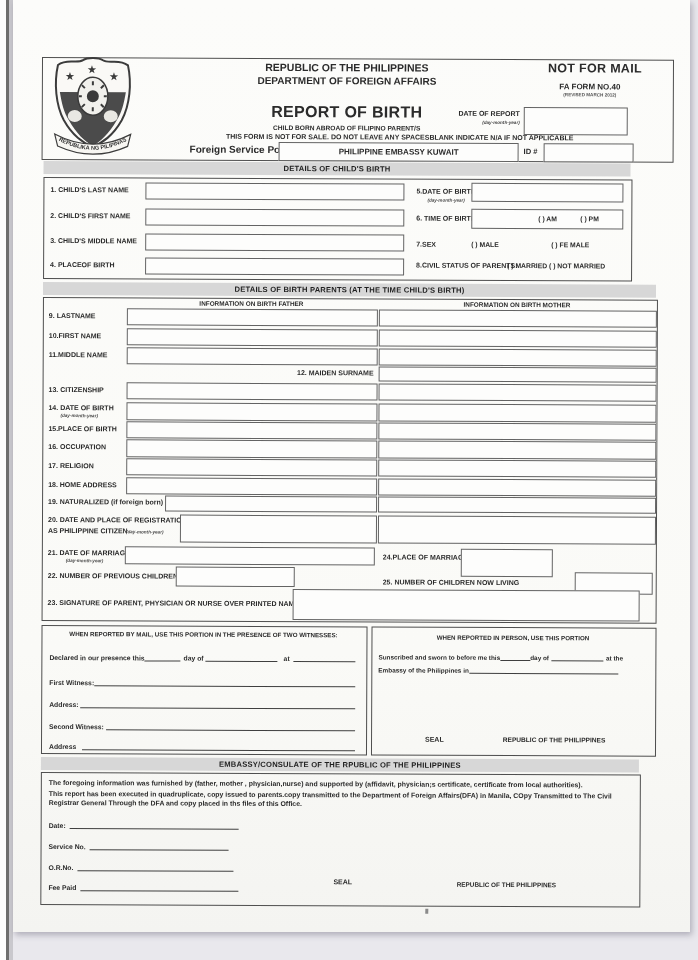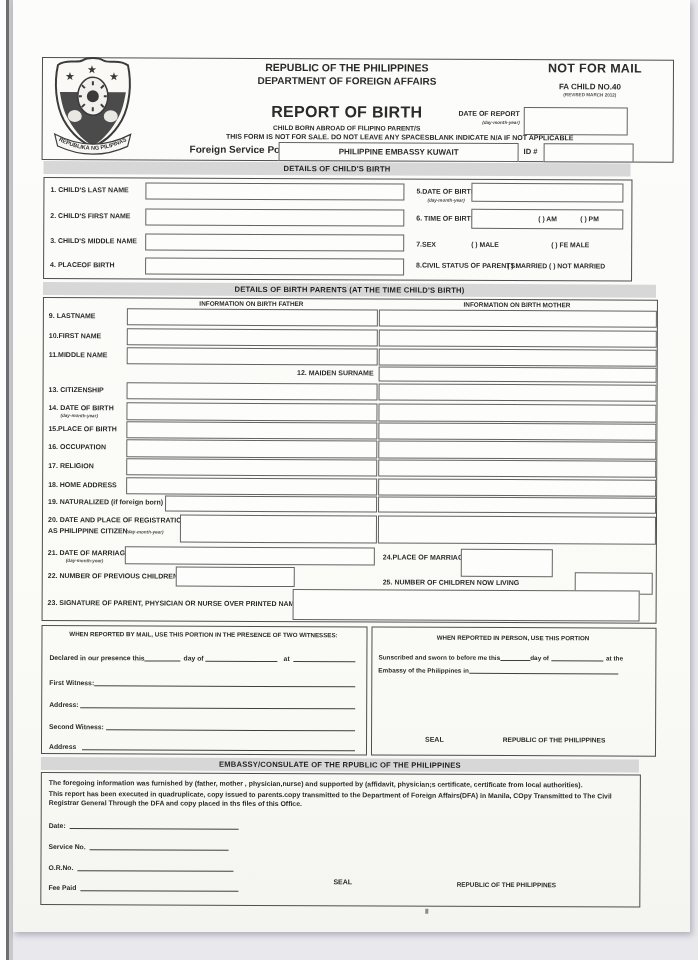--- a/index.html
+++ b/index.html
@@ -64,21 +64,21 @@
       <path d="M4,80 Q42,100 80,80 L77,92 Q42,108 7,92 Z" fill="#f7f6f2" stroke="#3c3c3c" stroke-width="1.2"></path>
       <path id="mottoArc" d="M9,87 Q42,104 75,87" fill="none"></path>
       <text font-size="5.6" font-weight="bold" fill="#333">
         <textPath href="#mottoArc" startOffset="50%" text-anchor="middle">REPUBLIKA NG PILIPINAS</textPath>
       </text>
     </svg>
 
     <div class="abs ctr" style="left:197px;top:60px;width:300px;font-size:10.5px;font-weight:bold">REPUBLIC OF THE PHILIPPINES</div>
     <div class="abs ctr" style="left:197px;top:74px;width:300px;font-size:10px;font-weight:bold">DEPARTMENT OF FOREIGN AFFAIRS</div>
     <div class="abs ctr" style="left:540px;top:59px;width:110px;font-size:12.5px;font-weight:bold;letter-spacing:.3px">NOT FOR MAIL</div>
-    <div class="abs ctr" style="left:540px;top:80px;width:100px;font-size:8px;font-weight:bold">FA CHILD NO.40</div>
+    <div class="abs ctr" style="left:540px;top:80px;width:100px;font-size:8px;font-weight:bold">FA FORM NO.40</div>
     <div class="abs ctr" style="left:540px;top:90px;width:100px;font-size:4.6px;font-weight:bold;color:#555">(REVISED MARCH 2012)</div>
     <div class="abs ctr" style="left:227px;top:102px;width:240px;font-size:16px;font-weight:bold;letter-spacing:.3px">REPORT OF BIRTH</div>
     <div class="abs ctr" style="left:227px;top:123px;width:240px;font-size:6.6px;font-weight:bold">CHILD BORN ABROAD OF FILIPINO PARENT/S</div>
 
     <div class="lbl" style="left:440px;top:108px;width:80px;text-align:right">DATE OF REPORT</div>
     <div class="note" style="left:450px;top:118px;width:70px;text-align:right">(day-month-year)</div>
     <div class="ibox" style="left:524px;top:105px;width:102px;height:26px"></div>
 
     <div class="abs ctr" style="left:150px;top:132px;width:500px;font-size:7px;font-weight:bold">THIS FORM IS NOT FOR SALE. DO NOT LEAVE ANY SPACESBLANK INDICATE  N/A IF NOT APPLICABLE</div>
 

